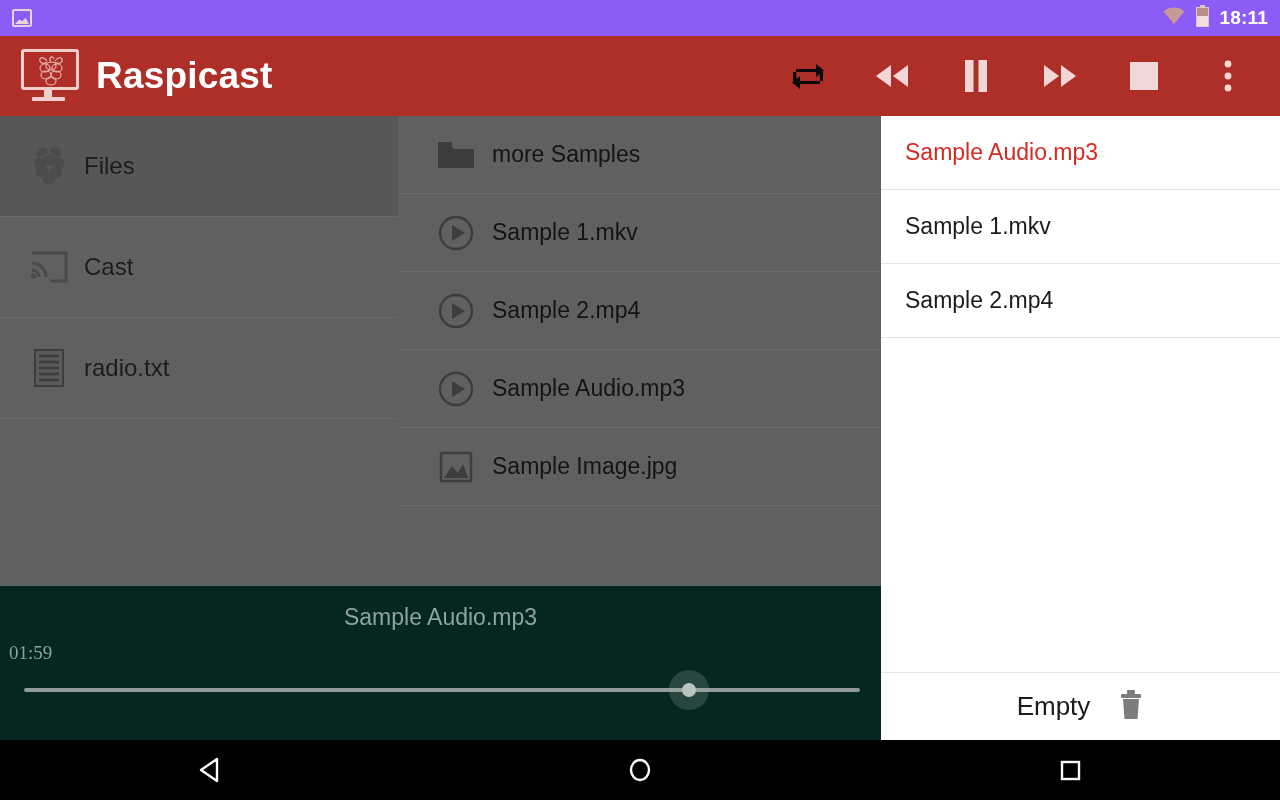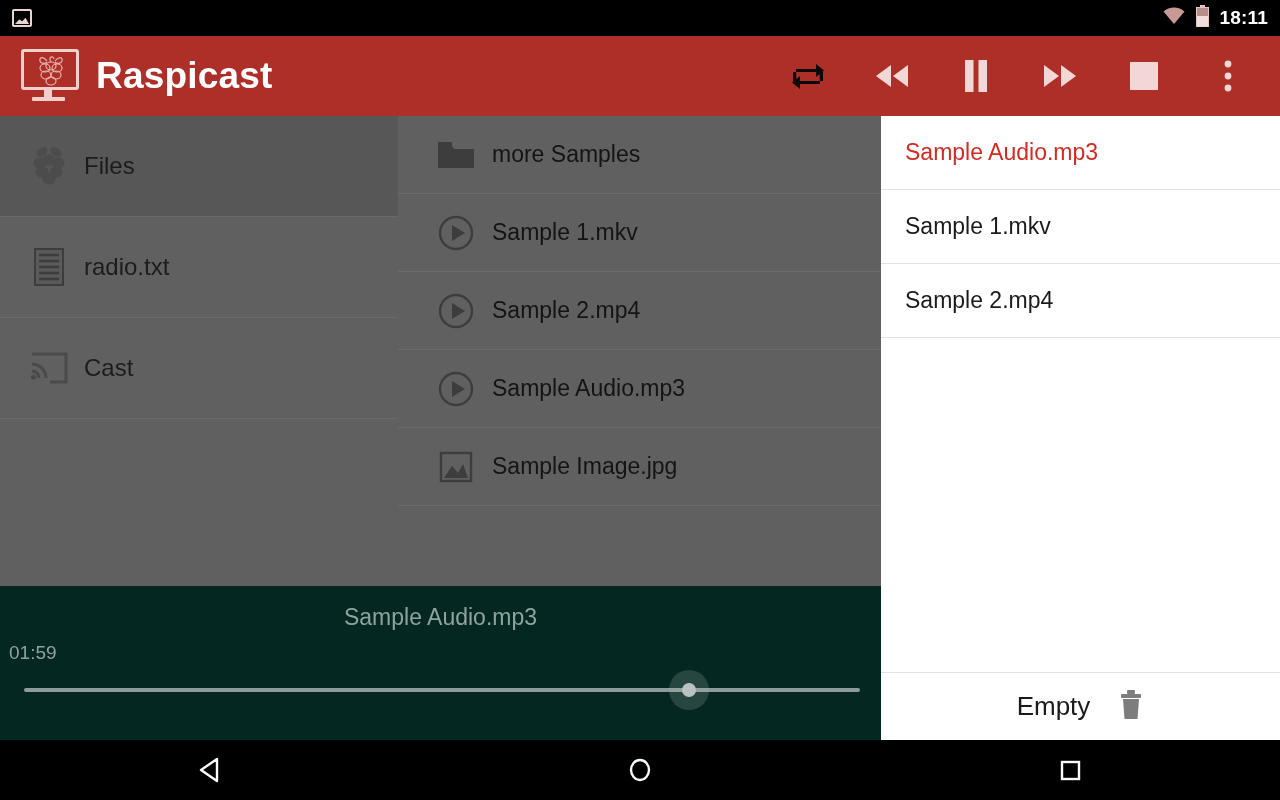--- a/index.html
+++ b/index.html
@@ -7,21 +7,21 @@
     width: 1280px; height: 800px;
     background: #000;
     font-family: "Liberation Sans", sans-serif;
     overflow: hidden;
   }
   #screen { position: relative; width: 1280px; height: 800px; background: #606060; }
 
   
   .statusbar {
     position: absolute; left: 0; top: 0; width: 1280px; height: 36px;
-    background: #000000; display: flex; align-items: center;
+    background: #8b5cf6; display: flex; align-items: center;
     padding: 0 12px;
   }
   .sb-left { display: flex; align-items: center; gap: 8px; }
   .sb-right { margin-left: auto; display: flex; align-items: center; gap: 10px; }
   .sb-clock { color: #fff; font-size: 19px; font-weight: bold; letter-spacing: .2px; }
   .notif-ico {
     width: 20px; height: 18px; border: 2px solid #e8d4d2; border-radius: 2px;
     position: relative; overflow: hidden;
   }
   .notif-ico::after{
@@ -109,21 +109,21 @@
   
   .player {
     position: absolute; left: 0; top: 470px; width: 881px; height: 154px;
     background: #042721;
   }
   .player-title {
     position: absolute; left: 0; top: 18px; width: 881px; text-align: center;
     font-size: 23px; color: #8fa39e;
   }
   .player-time {
-    position: absolute; left: 9px; top: 56px; font-size: 19px; color: #8fa39e;
+    position: absolute; left: 9px; top: 56px; font-size: 19px; color: #8fa39e; font-family: Liberation Serif, serif;
   }
   .seek { position: absolute; left: 24px; top: 84px; width: 836px; height: 40px; cursor: pointer; }
   .seek-track {
     position: absolute; left: 0; top: 18px; width: 836px; height: 4px;
     background: #8f9b98; border-radius: 2px;
   }
   .seek-halo {
     position: absolute; left: 645px; top: 0; width: 40px; height: 40px;
     border-radius: 50%; background: rgba(160,180,175,.22);
   }
@@ -243,45 +243,45 @@
               <ellipse cx="29" cy="28" rx="6.5" ry="5.5"></ellipse>
               <ellipse cx="22" cy="35" rx="6.5" ry="5.5"></ellipse>
             </g>
           </svg>
         </span>
         <span class="drawer-label">Files</span>
       </div>
 
       <div class="drawer-item">
         <span class="drawer-ico">
+          <svg width="42" height="36" viewBox="0 0 42 36">
+            <path d="M4 4 H38 V32 H22" fill="none" stroke="#4a4a4a" stroke-width="3"></path>
+            <path d="M4 14 A14 14 0 0 1 18 28" fill="none" stroke="#4a4a4a" stroke-width="3"></path>
+            <path d="M4 21 A7 7 0 0 1 11 28" fill="none" stroke="#4a4a4a" stroke-width="3"></path>
+            <circle cx="5.5" cy="27" r="2.6" fill="#4a4a4a"></circle>
+          </svg>
+        </span>
+        <span class="drawer-label">Cast</span>
+      </div>
+
+      <div class="drawer-item">
+        <span class="drawer-ico">
           <svg width="30" height="38" viewBox="0 0 30 38">
             <rect x="1" y="1" width="28" height="36" fill="#5a5a5a" stroke="#3d3d3d" stroke-width="2"></rect>
             <g stroke="#3d3d3d" stroke-width="2.6">
               <line x1="5" y1="7" x2="25" y2="7"></line>
                 <line x1="5" y1="13" x2="25" y2="13"></line>
               <line x1="5" y1="19" x2="25" y2="19"></line>
                 <line x1="5" y1="25" x2="25" y2="25"></line>
               <line x1="5" y1="31" x2="25" y2="31"></line>
             </g>
           </svg>
         </span>
         <span class="drawer-label">radio.txt</span>
       </div>
-
-      <div class="drawer-item">
-        <span class="drawer-ico">
-          <svg width="42" height="36" viewBox="0 0 42 36">
-            <path d="M4 4 H38 V32 H22" fill="none" stroke="#4a4a4a" stroke-width="3"></path>
-            <path d="M4 14 A14 14 0 0 1 18 28" fill="none" stroke="#4a4a4a" stroke-width="3"></path>
-            <path d="M4 21 A7 7 0 0 1 11 28" fill="none" stroke="#4a4a4a" stroke-width="3"></path>
-            <circle cx="5.5" cy="27" r="2.6" fill="#4a4a4a"></circle>
-          </svg>
-        </span>
-        <span class="drawer-label">Cast</span>
-      </div>
       <div class="drawer-filler"></div>
     </div>
 
     <div class="filelist">
 
       <div class="fl-row">
         <span class="fl-ico">
           <svg width="38" height="30" viewBox="0 0 38 30">
             <path d="M1 5 H14 L17 9 H37 V28 H1 Z" fill="#3d3d3d"></path>
             <rect x="1" y="2" width="14" height="5" rx="1" fill="#3d3d3d"></rect>

